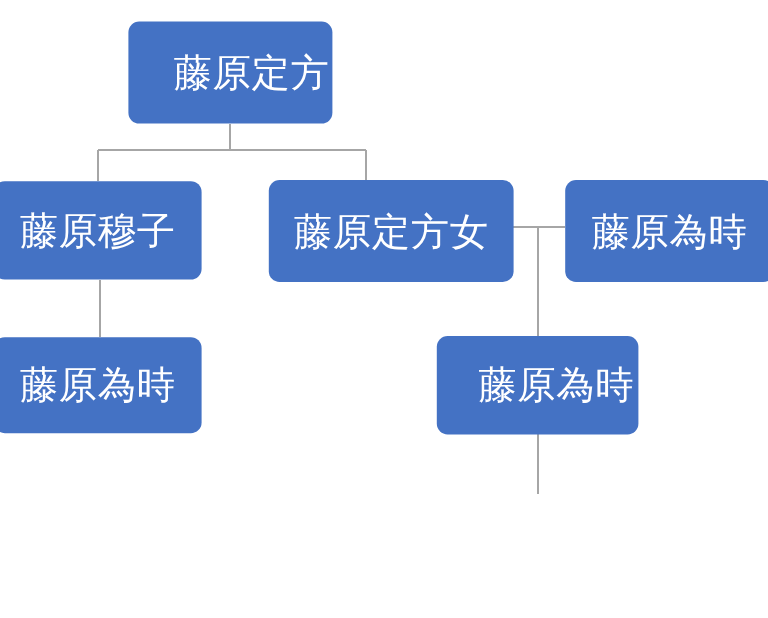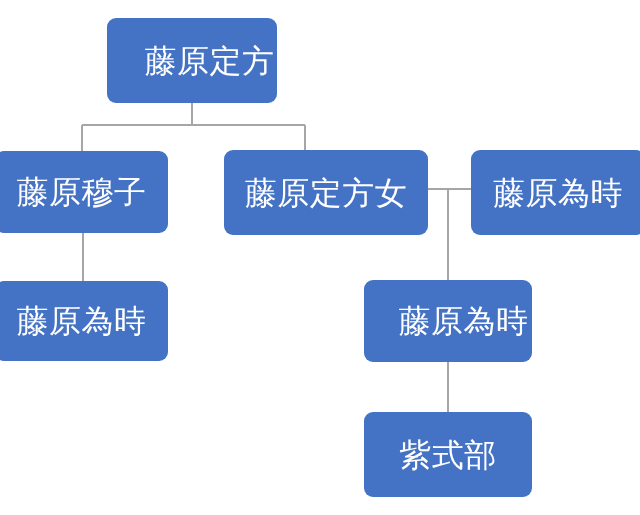--- a/index.html
+++ b/index.html
@@ -87,17 +87,14 @@
   </div>
 
   <div class="node" style="left:-5px; top:281px; width:173px; height:80px; font-size:32px;">
     <span class="node-label">藤原為時</span>
   </div>
 
   <div class="node" style="left:364px; top:280px; width:168px; height:82px; font-size:32px;padding-left:31px;">
     <span class="node-label">藤原為時</span>
   </div>
 
-  <div class="node" style="left:364px; top:412px; width:168px; height:85px; font-size:32px;">
-    <span class="node-label">紫式部</span>
-  </div>
 
 </div>
 
 </body></html>

